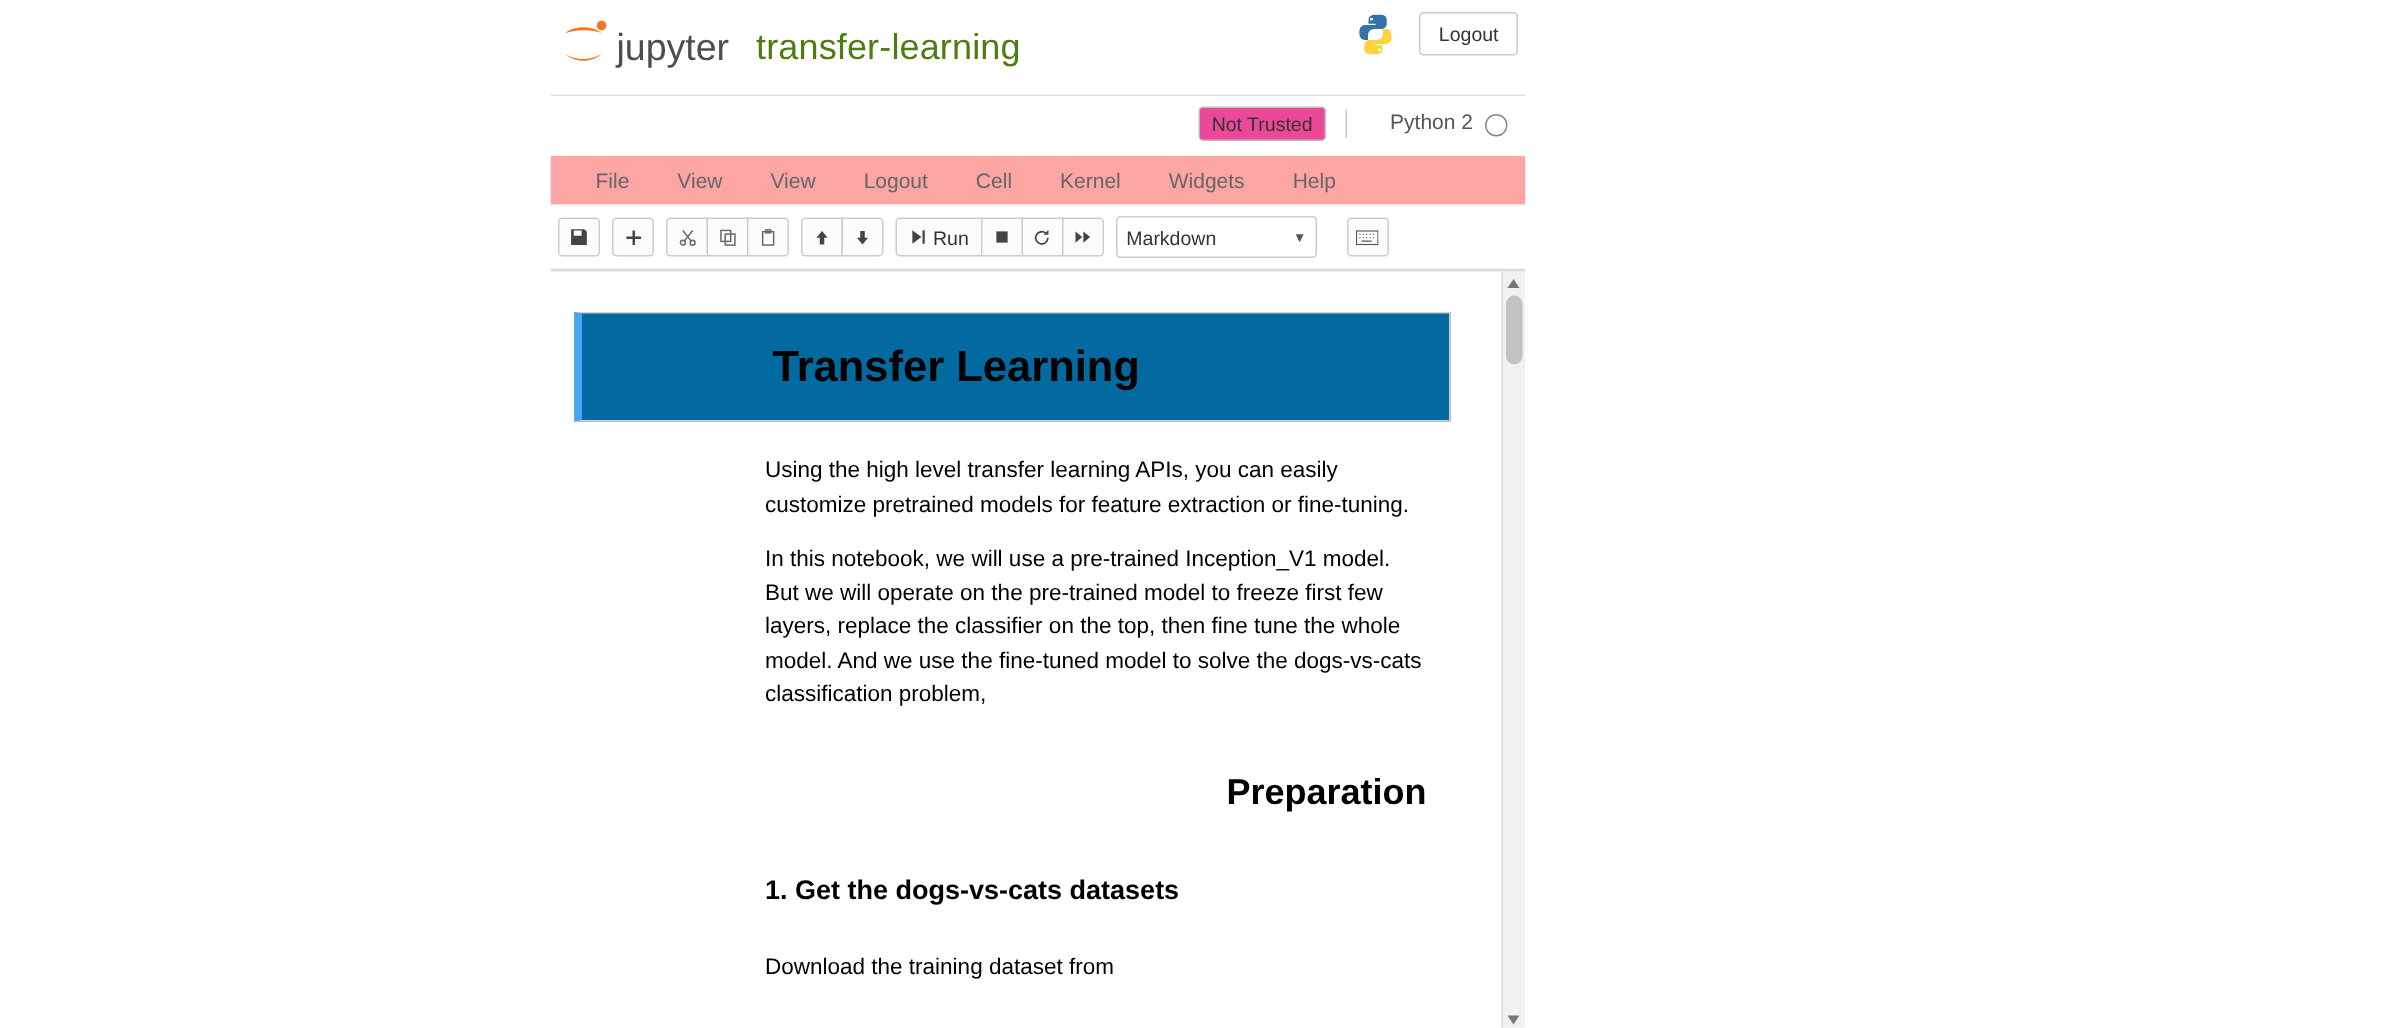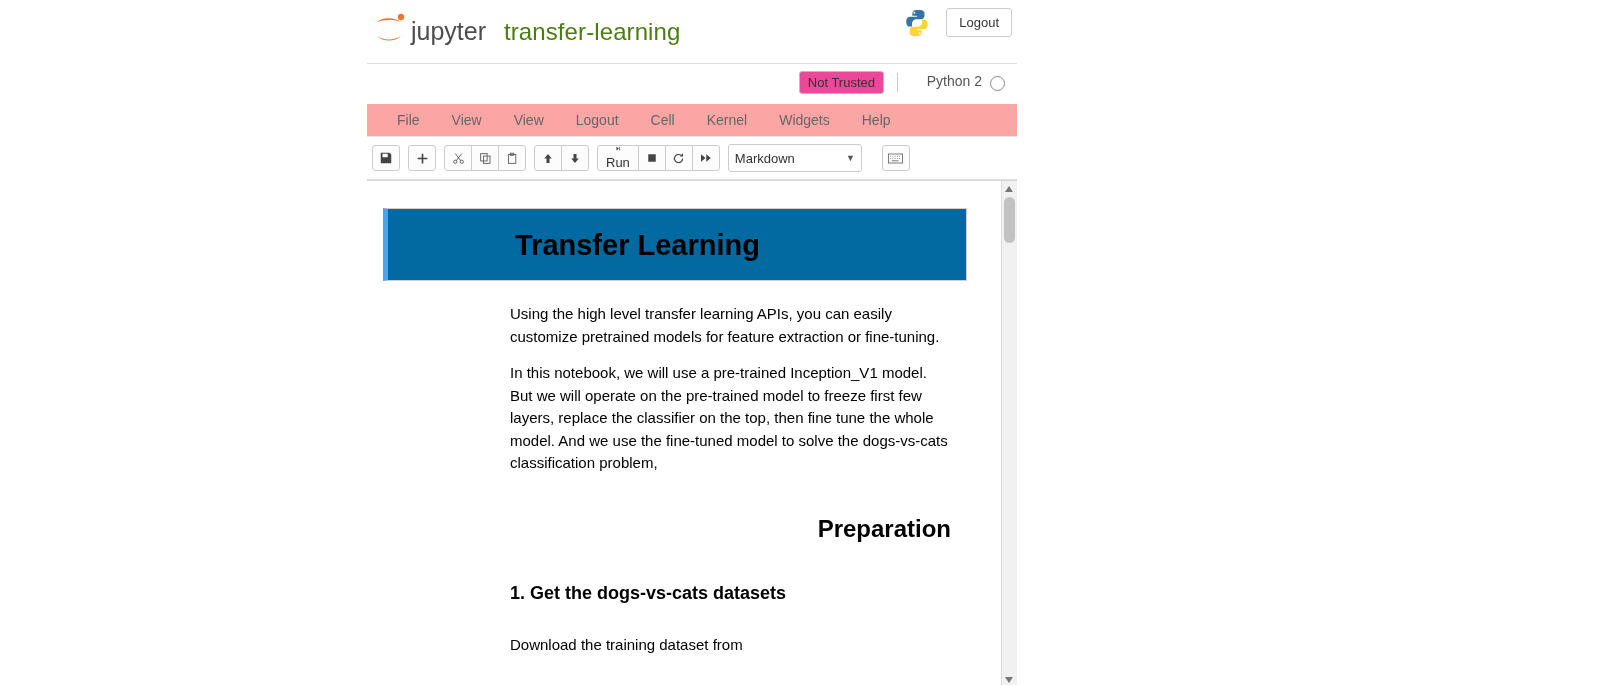--- a/index.html
+++ b/index.html
@@ -146,21 +146,21 @@
     display: flex;
     align-items: center;
     justify-content: center;
     font-size: 13px;
     color: #333333;
     cursor: pointer;
     margin-left: -1px;
     padding: 0 5px;
     box-sizing: border-box;
   }
-  .tb-group .tb-btn:first-child { margin-left: 0; border-radius: 3px 0 0 3px; flex-direction: column; }
+  .tb-group .tb-btn:first-child { margin-left: 0; border-radius: 3px 0 0 3px; }
   .tb-group .tb-btn:last-child { border-radius: 0 3px 3px 0; }
   .tb-group .tb-btn:only-child { border-radius: 3px; }
   .tb-btn.run { padding: 0 8px; gap: 4px; }
   .tb-select {
     height: 26px;
     border: 1px solid #cccccc;
     background: #ffffff;
     border-radius: 3px;
     font-size: 13px;
     color: #333333;

